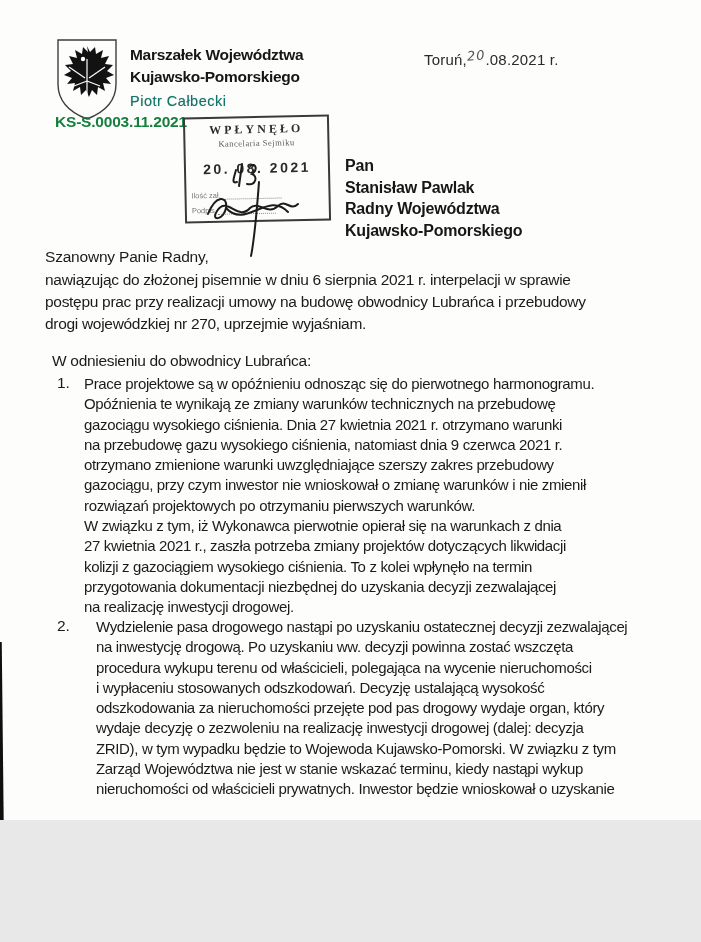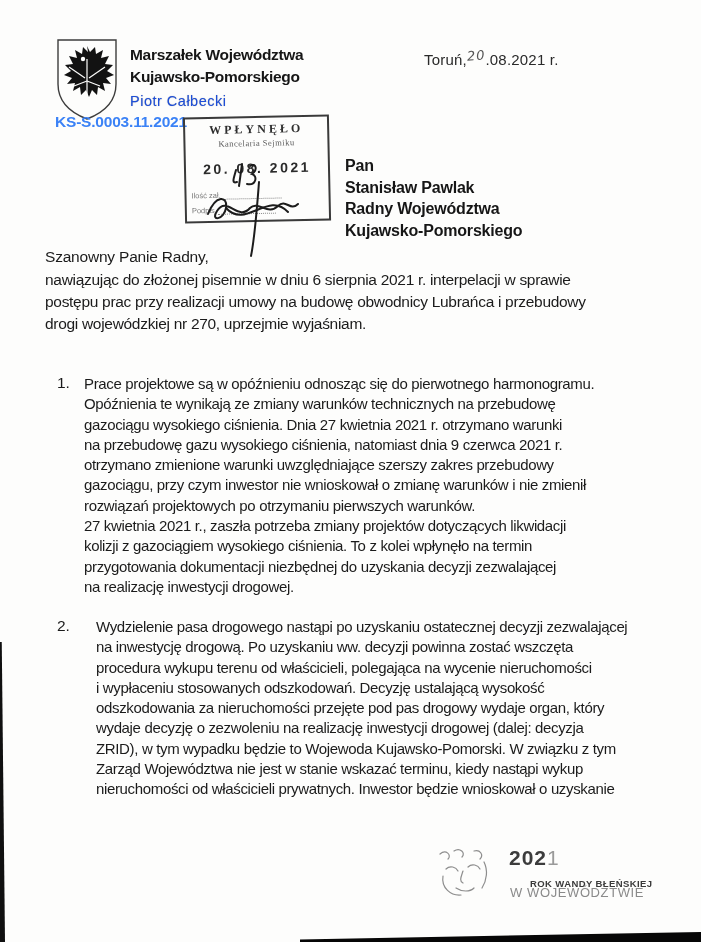--- a/index.html
+++ b/index.html
@@ -1,33 +1,33 @@
 <!DOCTYPE html>
 <html lang="pl"><head>
 <meta charset="utf-8">
 <style>
   html,body{margin:0;padding:0;background:#e8e8e8;}
   .page{
     position:relative;
-    width:701px;height:942px;
+    width:701px;height:820px;
     margin:0 auto;
     background:#fdfdfc;
     overflow:hidden;
     font-family:"Liberation Sans",sans-serif;
     color:#1b1b1b;
     -webkit-font-smoothing:antialiased;
   }
   .abs{position:absolute;}
   .nowrap{white-space:nowrap;}
   
   .org{left:130px;top:44px;font-size:15.5px;font-weight:bold;line-height:22px;letter-spacing:-.3px;color:#161616;}
-  .org-person{margin-top:2px;font-weight:normal;font-size:14.5px;color:#1d4ed8;letter-spacing:.5px;text-shadow:0 0 1px #aaa;}
+  .org-person{margin-top:2px;font-weight:normal;font-size:14.5px;color:#0f766e;letter-spacing:.5px;text-shadow:0 0 1px #aaa;}
   .dateline{left:424px;top:51px;font-size:15px;color:#2a2a2a;letter-spacing:.2px;}
   .hw-day{display:inline-block;font-family:"DejaVu Sans",sans-serif;font-style:italic;font-size:13px;color:#555;transform:translateY(-5px) rotate(-4deg);letter-spacing:1px;}
-  .refnum{left:55px;top:113px;font-size:15.5px;font-weight:bold;letter-spacing:-.2px;color:#3b82f6;}
+  .refnum{left:55px;top:113px;font-size:15.5px;font-weight:bold;letter-spacing:-.2px;color:#15803d;}
   
   .crest{left:54px;top:37px;}
   
   .stamp{left:184px;top:116px;width:146px;height:106px;border:2px solid #3a3a3a;transform:rotate(-1.2deg);box-sizing:border-box;text-align:center;}
   .stamp-title{margin-top:4px;font-family:"Liberation Serif",serif;font-size:12px;font-weight:bold;letter-spacing:3px;color:#2e2e2e;}
   .stamp-sub{font-family:"Liberation Serif",serif;font-size:8.5px;color:#5a5a5a;letter-spacing:.5px;margin-top:1px;}
   .stamp-date{margin-top:12px;font-size:14px;font-weight:bold;color:#2b2b2b;letter-spacing:2.5px;}
   .stamp-row{position:absolute;left:5px;font-size:7.5px;color:#777;text-align:left;display:flex;align-items:flex-end;gap:3px;}
   .stamp-row .dots{display:inline-block;width:58px;border-bottom:1px dotted #888;height:6px;}
   .row-att{top:72px;}
@@ -118,30 +118,32 @@
     </div>
 
   <div class="abs salutation nowrap">Szanowny Panie Radny,</div>
 
   <div class="abs intro">
       <div class="tline">nawiązując do złożonej pisemnie w dniu 6 sierpnia 2021 r. interpelacji w sprawie</div>
       <div class="tline">postępu prac przy realizacji umowy na budowę obwodnicy Lubrańca i przebudowy</div>
       <div class="tline">drogi wojewódzkiej nr 270, uprzejmie wyjaśniam.</div>
     </div>
 
+  <div class="abs section-head nowrap">W odniesieniu do obwodnicy Lubrańca:</div>
 
   <div class="abs item-num num1">1.</div>
   <div class="abs list-item item1">
       <div class="tline">Prace projektowe są w opóźnieniu odnosząc się do pierwotnego harmonogramu.</div>
       <div class="tline">Opóźnienia te wynikają ze zmiany warunków technicznych na przebudowę</div>
       <div class="tline">gazociągu wysokiego ciśnienia. Dnia 27 kwietnia 2021 r. otrzymano warunki</div>
       <div class="tline">na przebudowę gazu wysokiego ciśnienia, natomiast dnia 9 czerwca 2021 r.</div>
       <div class="tline">otrzymano zmienione warunki uwzględniające szerszy zakres przebudowy</div>
       <div class="tline">gazociągu, przy czym inwestor nie wnioskował o zmianę warunków i nie zmienił</div>
       <div class="tline">rozwiązań projektowych po otrzymaniu pierwszych warunków.</div>
+      <div class="tline">W związku z tym, iż Wykonawca pierwotnie opierał się na warunkach z dnia</div>
       <div class="tline">27 kwietnia 2021 r., zaszła potrzeba zmiany projektów dotyczących likwidacji</div>
       <div class="tline">kolizji z gazociągiem wysokiego ciśnienia. To z kolei wpłynęło na termin</div>
       <div class="tline">przygotowania dokumentacji niezbędnej do uzyskania decyzji zezwalającej</div>
       <div class="tline">na realizację inwestycji drogowej.</div>
     </div>
 
   <div class="abs item-num num2">2.</div>
   <div class="abs list-item item2">
       <div class="tline">Wydzielenie pasa drogowego nastąpi po uzyskaniu ostatecznej decyzji zezwalającej</div>
       <div class="tline">na inwestycję drogową. Po uzyskaniu ww. decyzji powinna zostać wszczęta</div>

